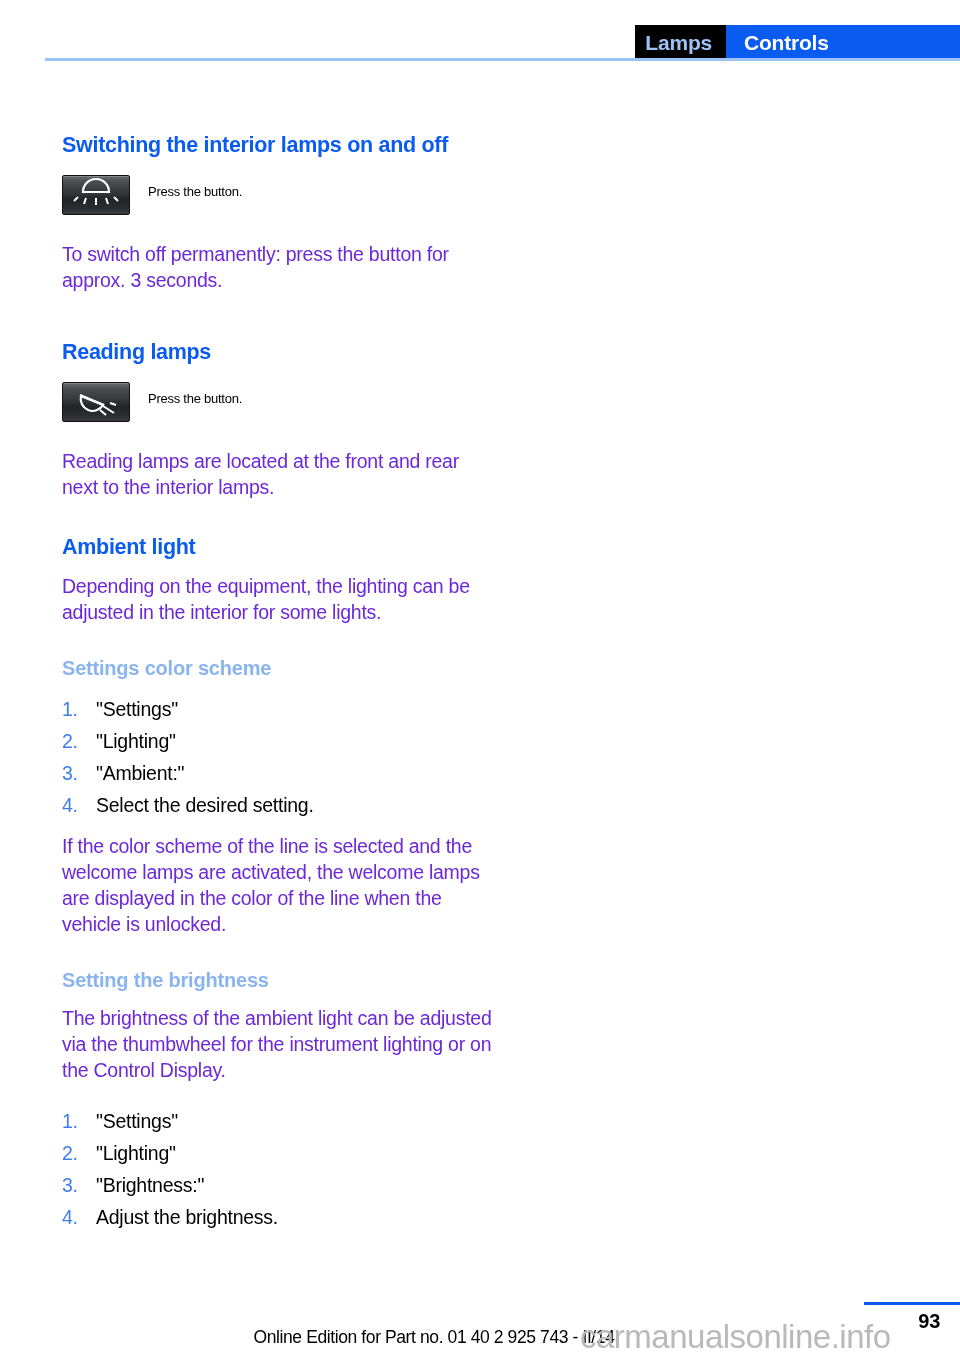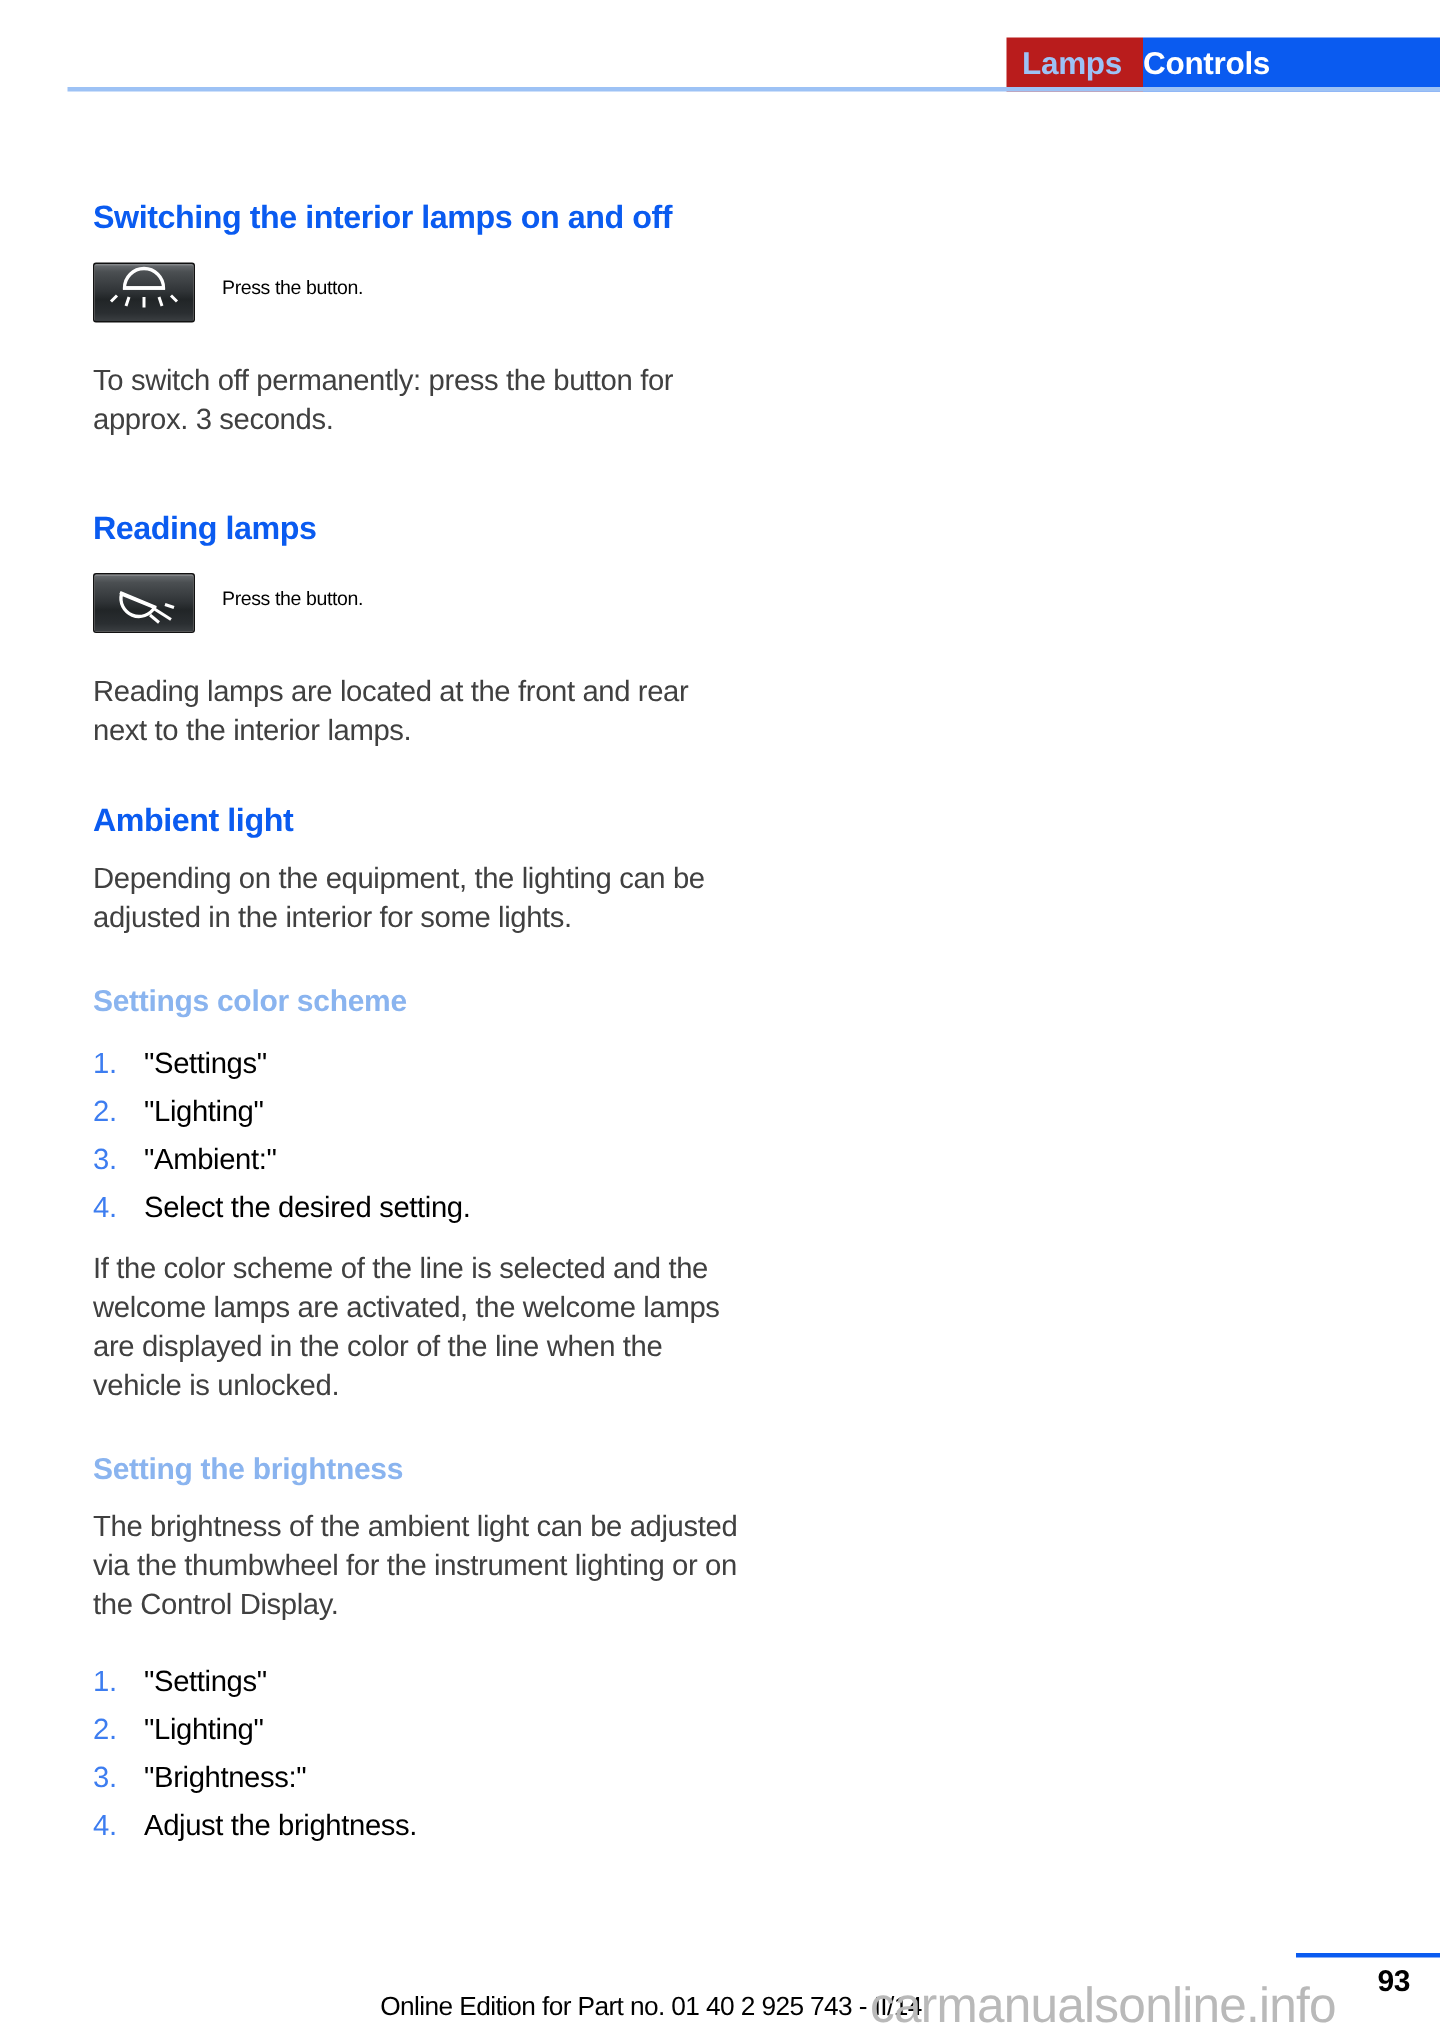--- a/index.html
+++ b/index.html
@@ -40,26 +40,26 @@
     align-items: stretch;
   }
   .tab-inactive {
     display: flex;
     align-items: center;
     padding: 0 14px 0 10px;
     font-size: 21px;
     font-weight: bold;
     color: #9dc2f5;
     letter-spacing: -0.2px;
-    background: #b91c1c;
+    background: #000000;
   }
   .tab-active {
     display: flex;
     align-items: center;
-    padding: 0 0;
+    padding: 0 18px;
     min-width: 198px;
     font-size: 21px;
     font-weight: bold;
     color: #ffffff;
     letter-spacing: -0.2px;
     background: #0a5bf0;
   }
 
   
   .content {
@@ -84,21 +84,21 @@
     font-weight: bold;
     line-height: 26px;
     color: #8ab4ef;
     letter-spacing: -0.2px;
   }
 
   p.body-text {
     margin: 0;
     font-size: 19.5px;
     line-height: 26px;
-    color: #404040;
+    color: #6d28d9;
     letter-spacing: -0.25px;
   }
 
   
   .gap-12 { height: 12px; }
   .gap-16 { height: 16px; }
   .gap-22 { height: 22px; }
   .gap-26 { height: 26px; }
   .gap-30 { height: 30px; }
   .gap-34 { height: 34px; }

